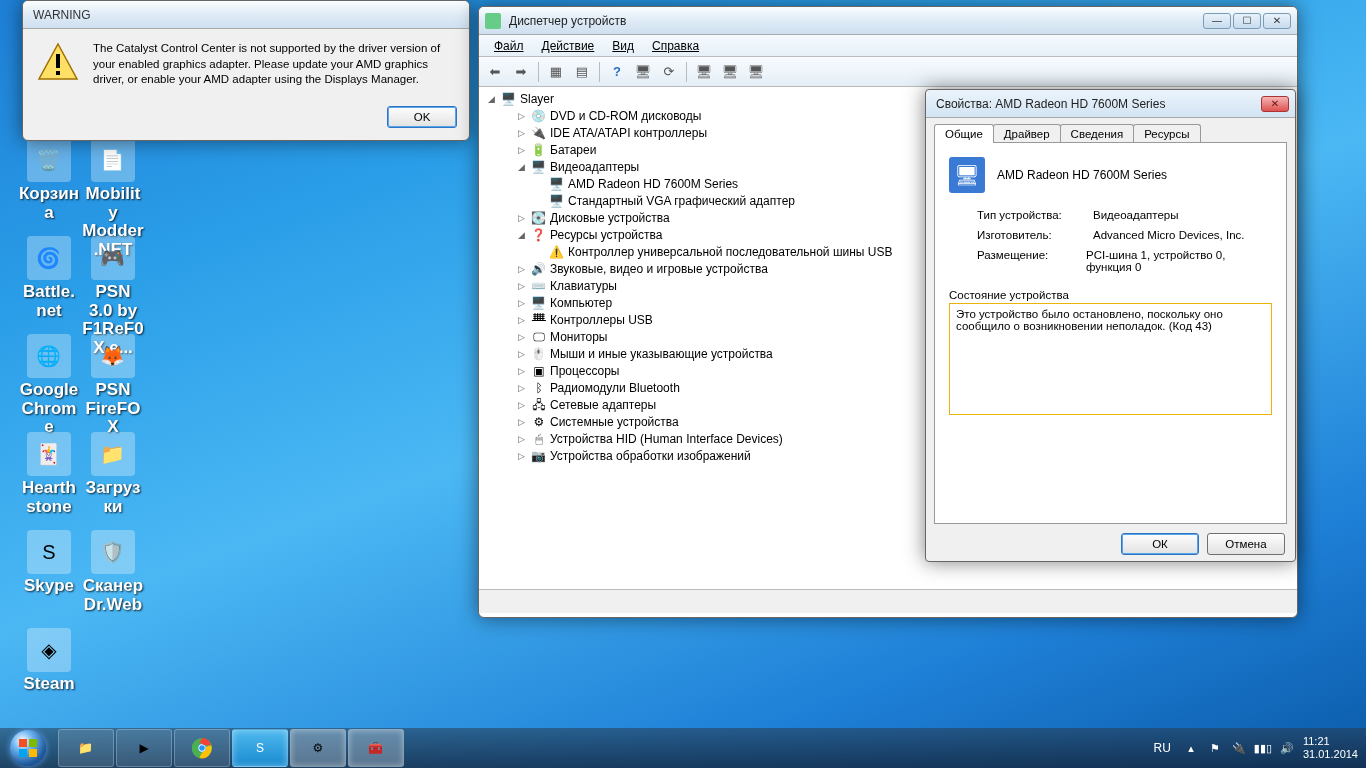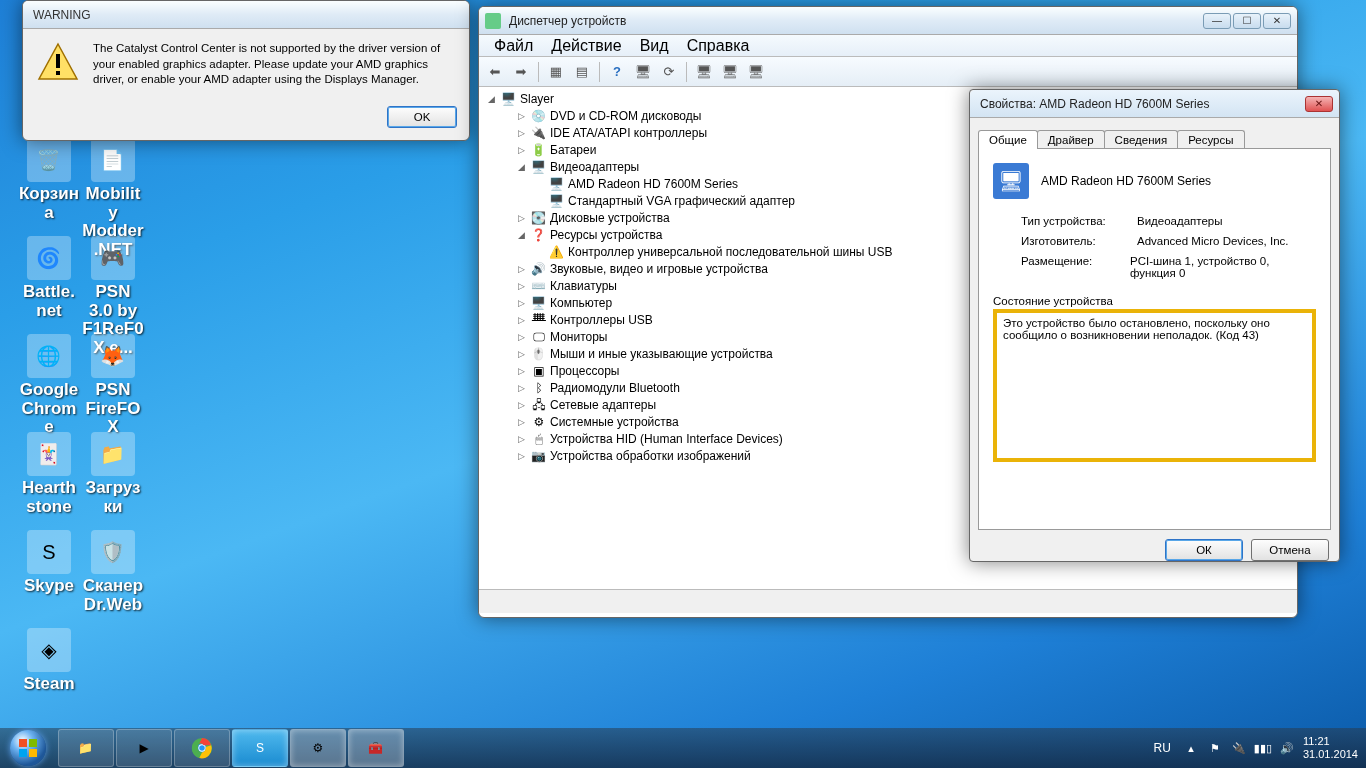--- a/index.html
+++ b/index.html
@@ -26,44 +26,44 @@
 #warning .body { padding: 12px 16px 12px 14px; display:flex; gap:14px; }
 .warn-icon { width:42px; height:42px; flex-shrink:0; }
 .warn-text { font-size: 11.5px; color:#000; line-height:1.35; }
 #warning .foot { padding: 6px 12px 12px; display:flex; justify-content:flex-end;align-items:flex-end; }
 .btn { min-width: 70px; height: 22px; border: 1px solid #707070; border-radius: 3px; background: linear-gradient(#fdfdfd,#e2e2e2); font-size:11.5px; cursor:pointer; }
 .btn.default { border-color:#2f74c7; box-shadow: 0 0 0 1px #58a6e8 inset; }
 
 
 #devmgr { left: 478px; top: 6px; width: 820px; height: 612px; background:#fff; }
 #devmgr .menubar { height: 22px; background: linear-gradient(#f5fafe,#e6eff8); display:flex; padding:0 6px; align-items:center; border-bottom:1px solid #bbb; }
-#devmgr .menubar span { padding:0 9px; font-size:16px; cursor:pointer; }
+#devmgr .menubar span { padding:0 9px; font-size:12px; cursor:pointer;text-decoration:underline; }
 #devmgr .toolbar { height: 30px; background: linear-gradient(#f7fbff,#e5eef6); display:flex; align-items:center; padding:0 4px; border-bottom:1px solid #bbb; gap:2px; }
 .tbbtn { width:24px; height:24px; display:flex;align-items:center;justify-content:center; border-radius:2px; cursor:pointer; font-size:13px; color:#555; }
 .tbsep { width:1px; height:20px; background:#bbb; margin:0 3px; }
 #devmgr .tree { padding: 4px 6px; height: 500px; overflow-y:auto; font-size:12px; color:#000; }
 .node { display:flex; align-items:center; height:17px; line-height:17px; cursor:pointer; }
 .expander { width:13px; text-align:center; color:#666; font-size:9px; user-select:none; }
 .spacer { display:inline-block; }
 .node-icon { width:16px; height:16px; margin:0 3px; display:inline-flex; align-items:center; justify-content:center; font-size:12px; }
 #devmgr .status { height: 24px; border-top:1px solid #bbb; background:#f0f0f0; margin-top:2px; }
 
 
-#props { left: 969px; top: 89px; width: 371px; height: 473px; background:#f0f0f0; border-radius:4px; }
+#props { left: 925px; top: 89px; width: 371px; height: 473px; background:#f0f0f0; border-radius:4px; }
 #props .win-titlebar { background: linear-gradient(#ebf4fc,#d3e4f3); }
-.tabs { display:flex; padding: 12px 8px 0; gap:0; }
+.tabs { display:flex; padding: 6px 8px 0; gap:0; }
 .tab { padding: 3px 10px; border:1px solid #999; border-bottom:none; background:#f0f0f0; font-size:11.5px; border-radius:3px 3px 0 0; position:relative; margin-right:-1px; cursor:pointer; }
 .tab.active { background:#fff; z-index:2; }
 .tabpane { margin:0 8px 8px; background:#fff; border:1px solid #999; height: 382px; padding:14px 14px; position:relative; top:-1px; }
 .prop-head { display:flex; align-items:center; gap:12px; margin-bottom:16px; }
 .prop-head .ic { width:36px; height:36px; background:#3a7ad4; border-radius:3px; display:flex;align-items:center;justify-content:center;color:#fff;font-size:20px; }
 .prop-row { display:flex; font-size:11.5px; margin-bottom:8px; margin-left: 28px; }
 .prop-row .k { width:116px; }
 .fieldset-lbl { font-size:11.5px; margin-top:16px; margin-bottom:2px; }
-.status-box { width:100%; height:153px; border:4px solid #eab308; padding:4px 4px 4px 6px; font-size:11.5px; background:#fff; overflow-y:scroll; }
+.status-box { width:100%; height:112px; border:1px solid #eab308; padding:4px 4px 4px 6px; font-size:11.5px; background:#fff; overflow-y:scroll; }
 #props .foot { display:flex; justify-content:flex-end; gap:8px; padding:0 10px 10px; }
 
 
 #taskbar { position:absolute; left:0; bottom:0; width:100%; height:40px; background: linear-gradient(rgba(40,60,80,0.55),rgba(20,35,55,0.75)); display:flex; align-items:center; }
 .start-btn { width:56px; height:40px; display:flex;align-items:center;justify-content:center; cursor:pointer; }
 .start-orb { width:36px; height:36px; border-radius:50%; background: radial-gradient(circle at 35% 30%, #fff,#6db3f2 30%, #1e5799 70%); box-shadow: 0 0 6px rgba(100,170,255,0.8); display:flex;align-items:center;justify-content:center; }
 .task-item { width:56px; height:38px; border:1px solid rgba(255,255,255,0.25); border-radius:3px; margin-left:2px; background:rgba(255,255,255,0.12); display:flex;align-items:center;justify-content:center; cursor:pointer; }
 .task-item.active { background:rgba(255,255,255,0.28); box-shadow: inset 0 0 6px rgba(255,255,255,0.4); }
 #tray { margin-left:auto; display:flex; align-items:center; gap:8px; color:#fff; font-size:11px; padding-right:8px; }
 .tray-icon { width:16px; height:16px; display:inline-flex;align-items:center;justify-content:center; cursor:pointer; }

